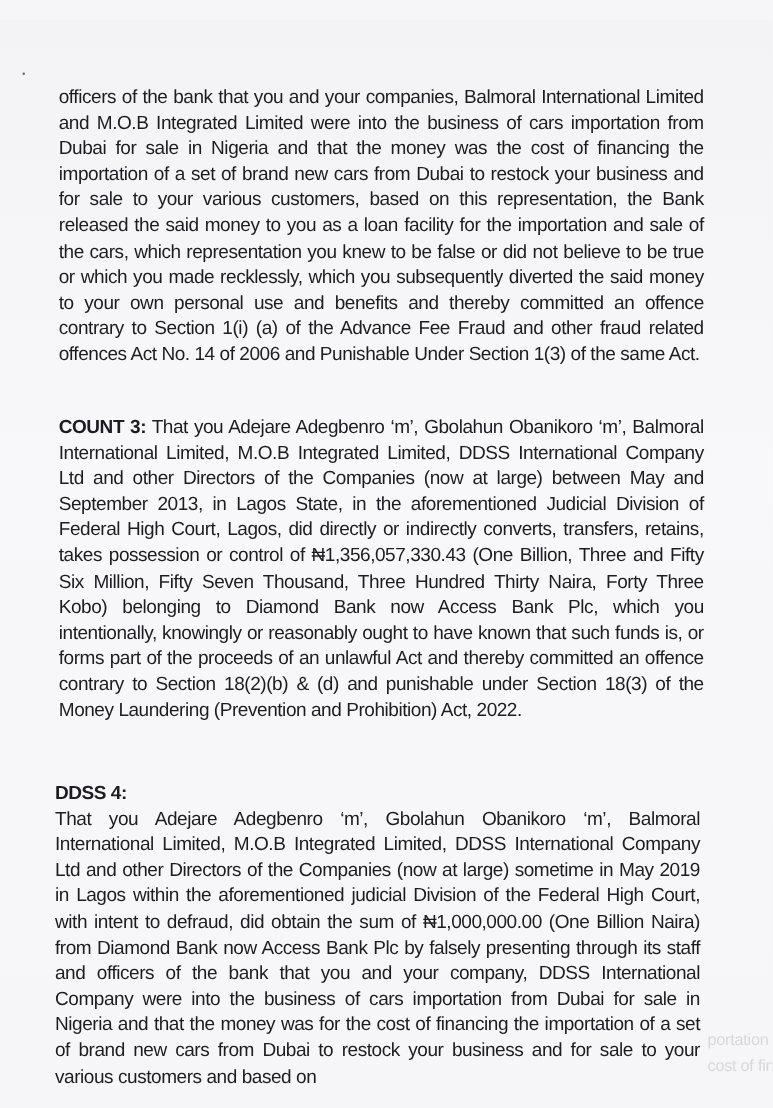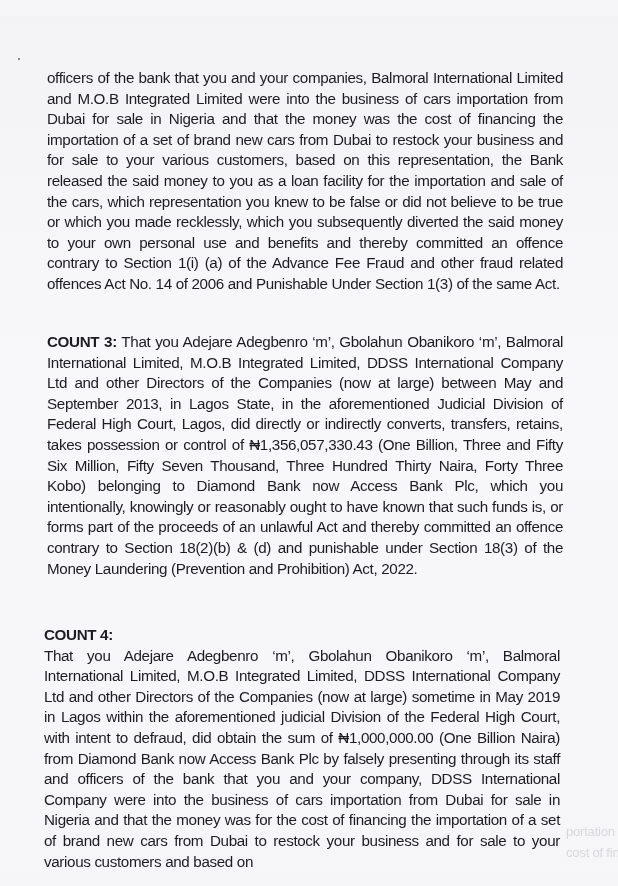--- a/index.html
+++ b/index.html
@@ -64,21 +64,21 @@
 
   <div class="text-block" style="top:52px;">
     <p class="para">officers of the bank that you and your companies, Balmoral International Limited and M.O.B Integrated Limited were into the business of cars importation from Dubai for sale in Nigeria and that the money was the cost of financing the importation of a set of brand new cars from Dubai to restock your business and for sale to your various customers, based on this representation, the Bank released the said money to you as a loan facility for the importation and sale of the cars, which representation you knew to be false or did not believe to be true or which you made recklessly, which you subsequently diverted the said money to your own personal use and benefits  and thereby committed an offence contrary to Section 1(i) (a) of the Advance Fee Fraud and other fraud related offences Act No. 14 of 2006 and Punishable Under Section 1(3) of the same Act.</p>
   </div>
 
   <div class="text-block" style="top:316px;">
     <p class="para"><span class="count-heading">COUNT 3:</span><span> That you Adejare Adegbenro ‘m’,  Gbolahun Obanikoro ‘m’, Balmoral International Limited, M.O.B Integrated Limited, DDSS International Company Ltd and other Directors of the Companies (now at large) between May and September 2013, in Lagos State, in the aforementioned Judicial Division of Federal High Court, Lagos, did directly or indirectly converts, transfers, retains, takes possession or control of ₦1,356,057,330.43 (One Billion, Three and Fifty Six Million, Fifty Seven Thousand, Three Hundred Thirty Naira, Forty Three Kobo) belonging to Diamond Bank now Access Bank Plc, which you intentionally, knowingly or reasonably ought to have known that such funds is, or forms part of the proceeds of an unlawful Act and thereby committed an offence contrary to Section 18(2)(b) &amp; (d) and punishable under Section 18(3) of the Money Laundering (Prevention and Prohibition) Act, 2022.</span></p>
   </div>
 
   <div class="text-block" style="top:609px; left:44px;">
-    <div class="count-heading">COUNT 4:</div>
+    <div class="count-heading">DDSS 4:</div>
     <p class="para">That you Adejare Adegbenro ‘m’,  Gbolahun Obanikoro ‘m’, Balmoral International Limited, M.O.B Integrated Limited, DDSS International Company Ltd and other Directors of the Companies (now at large) sometime in May 2019 in Lagos within the aforementioned judicial Division of the Federal High Court, with intent to defraud, did obtain the sum of ₦1,000,000.00 (One Billion Naira) from Diamond Bank now Access Bank Plc by falsely presenting through its staff and officers of the bank that you and your company, DDSS International Company were into the business of cars importation from Dubai for sale in Nigeria and that the money was for the cost of financing the importation of a set of brand new cars from Dubai to restock your business and for sale to your various customers and based on</p>
   </div>
 
   <div class="ghost" style="top:808px;">portation from D</div>
   <div class="ghost" style="top:829px;">cost of financing the</div>
 
   <div class="dot" style="left:330px; top:880px; background:#999;"></div>
 </div>
 
 </body></html>

